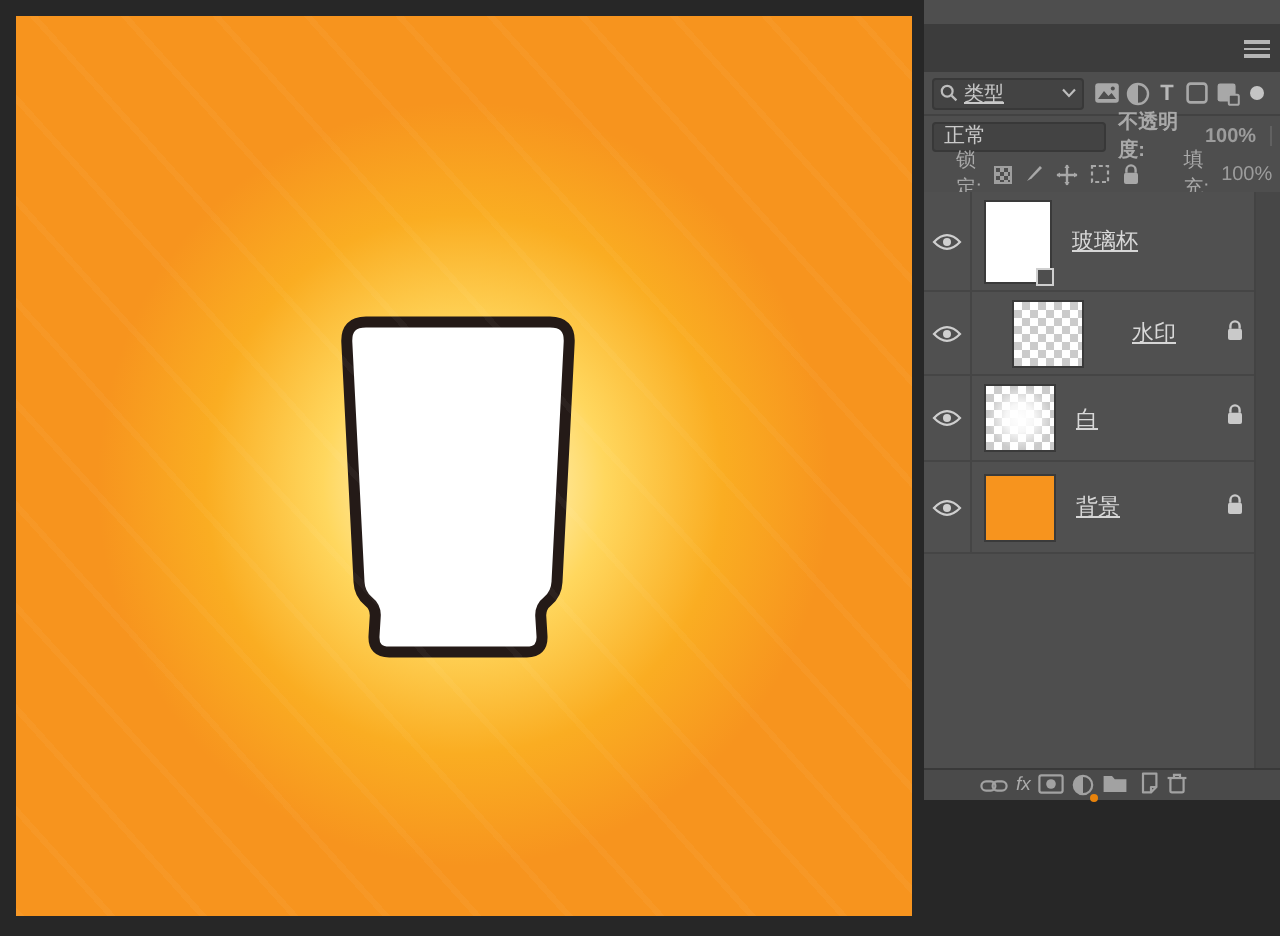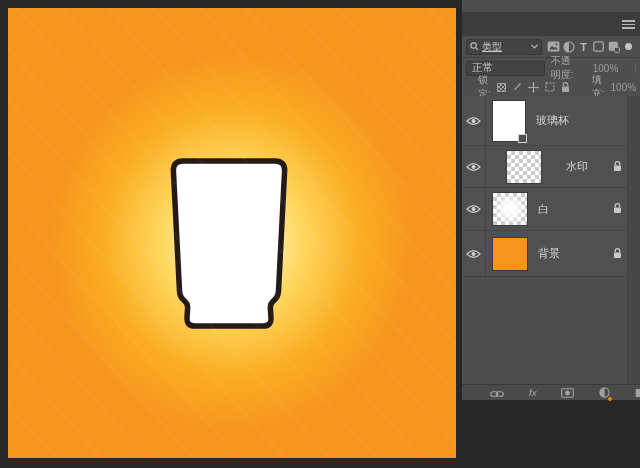--- a/index.html
+++ b/index.html
@@ -42,33 +42,33 @@
     padding-left:4px; }
   .ficon { display:flex; align-items:center; justify-content:center; width:15px; height:15px; }
   .t-glyph { font-size:11px; font-weight:bold; color:#B8B8B8; }
   .toggle-dot { width:7px; height:7px; border-radius:50%; background:#C4C4C4; }
 
   .blend-row { position:absolute; top:58px; left:0; width:178px; height:20px;
     display:flex; align-items:center; padding:0 4px; font-size:10px; color:#A9A9A9; }
   .blend-select { width:90px; height:15px; background:#434343; border:1px solid #383838;
     border-radius:2px; display:flex; align-items:center; padding:0 5px;
     font-size:10.5px; color:#C9C9C9; }
-  .opacity-wrap { display:flex; align-items:center; margin-left:6px; gap:13px; }
+  .opacity-wrap { display:flex; align-items:center; margin-left:6px; gap:3px;font-weight:bold; }
   .val-box { color:#9C9C9C; }
   .vsep { width:1px; height:10px; background:#616161; margin-left:4px; }
 
   .lock-row { position:absolute; top:78px; left:0; width:178px; height:18px;
     display:flex; align-items:center; padding:0 16px; gap:6px; font-size:10px; color:#A9A9A9; }
   .lock-ico { display:flex; align-items:center; justify-content:center; width:12px; height:12px; }
   .mini-checker { width:9px; height:9px; border:1px solid #9E9E9E;
     background-image:linear-gradient(45deg,#9E9E9E 25%,transparent 25%,transparent 75%,#9E9E9E 75%),
       linear-gradient(45deg,#9E9E9E 25%,transparent 25%,transparent 75%,#9E9E9E 75%);
     background-size:4px 4px; background-position:0 0,2px 2px; }
 
-  .layers-list { position:absolute; top:96px; left:0; width:178px; }
+  .layers-list { position:absolute; top:96px; left:0; width:178px;text-decoration:underline; }
   .layer-row { position:relative; display:flex; align-items:center;
     border-bottom:1px solid #454545; background:#505050; }
   .eye-cell { width:24px; display:flex; align-items:center; justify-content:center;
     border-right:1px solid #454545; align-self:stretch; }
   .thumb { margin-left:6px; border:1px solid #3A3A3A; position:relative; }
   .thumb-cup { width:34px; height:42px; background:#ffffff; }
   .thumb-badge { position:absolute; right:-2px; bottom:-2px; width:9px; height:9px;
     background:#4E4E4E; border:1.5px solid #CFCFCF; }
   .thumb-sq { width:36px; height:34px; }
   .checker { background-color:#fff;
@@ -80,21 +80,21 @@
       rgba(255,255,255,0.85) 30%, rgba(255,255,255,0) 68%); }
   .thumb-orange { background:#F7941E; }
   .layer-name { margin-left:10px; font-size:11px; color:#D8D8D8; flex:1; }
   .lock-badge { position:absolute; right:18px; top:50%; transform:translateY(-50%); }
 
   .scroll-strip { position:absolute; top:96px; right:0; width:13px; height:288px;
     background:#474747; border-left:1px solid #434343; }
 
   .panel-footer { position:absolute; top:384px; left:0; width:178px; height:16px;
     background:#4A4A4A; border-top:1px solid #393939;
-    display:flex; align-items:center; gap:25px; padding-left:28px; }
+    display:flex; align-items:center; gap:4px; padding-left:28px; }
   .fx-label { font-size:9.5px; font-style:italic; color:#ABABAB; line-height:9px; }
   .adj-wrap { position:relative; display:flex; }
   .accent-dot { position:absolute; right:-2px; bottom:-3px; width:4px; height:4px;
     border-radius:50%; background:#E8830C; }
 </style>
 </head>
 <body>
 
 <div class="doc-canvas">
   <svg class="cup-svg" width="118" height="174" viewBox="0 0 118 174">

